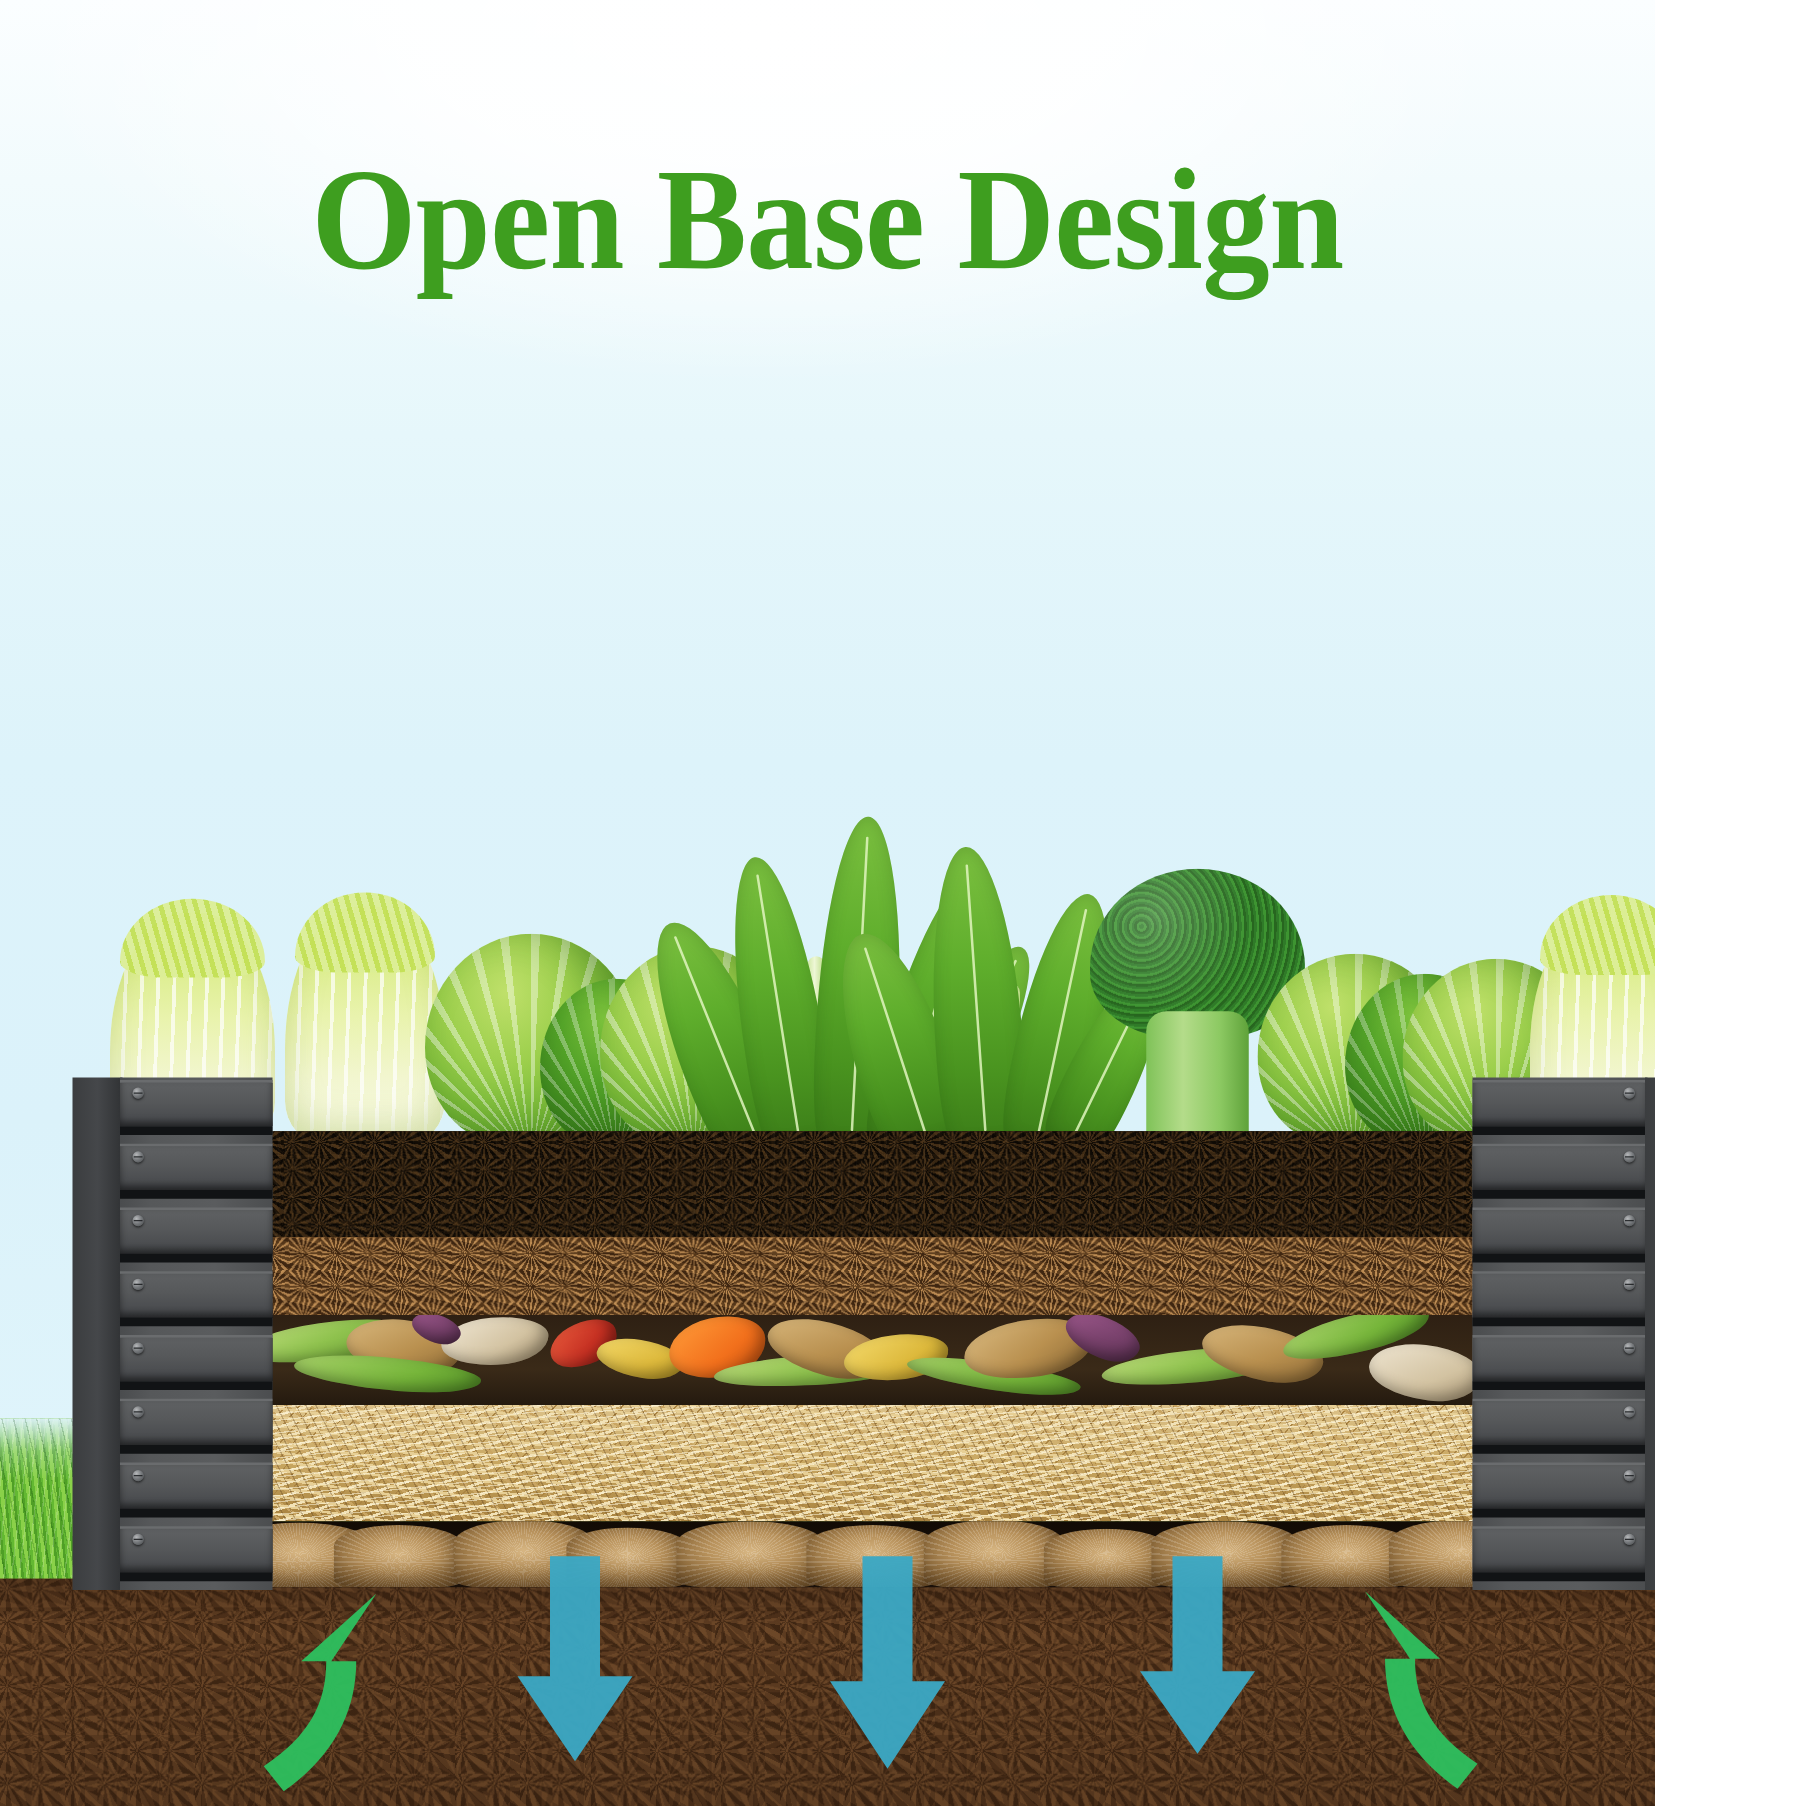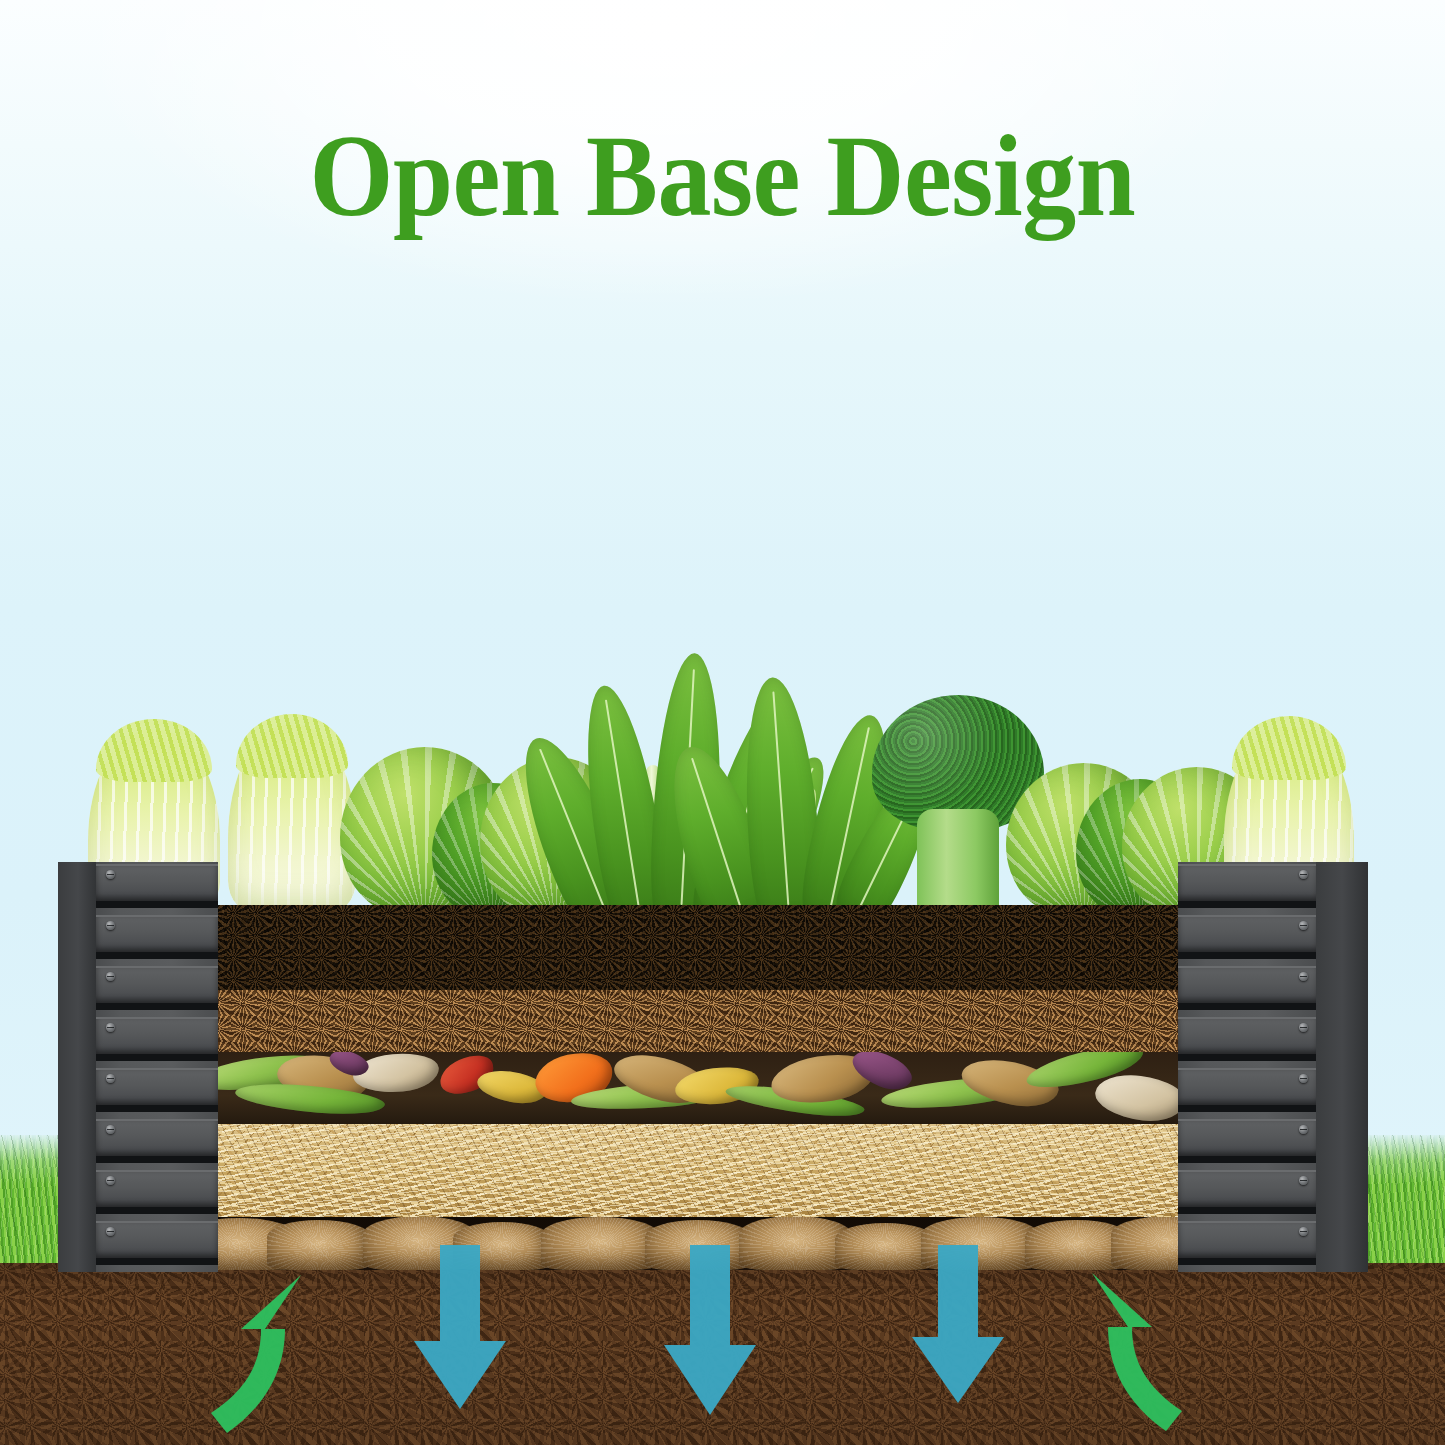--- a/index.html
+++ b/index.html
@@ -8,21 +8,21 @@
   body {
     width: 1445px;
     height: 1445px;
     overflow: hidden;
     font-family: "Liberation Sans", sans-serif;
     background: #ffffff;
   }
 
   #infographic {
     position: relative;
-    width: 1445px;
+    width: 1324px;
     height: 1445px;
     overflow: hidden;
   }
 
   
   .sky {
     position: absolute;
     inset: 0;
     background:
       radial-gradient(ellipse 900px 420px at 46% 2%, #ffffff 0%, rgba(255,255,255,0.85) 30%, rgba(255,255,255,0) 66%),

